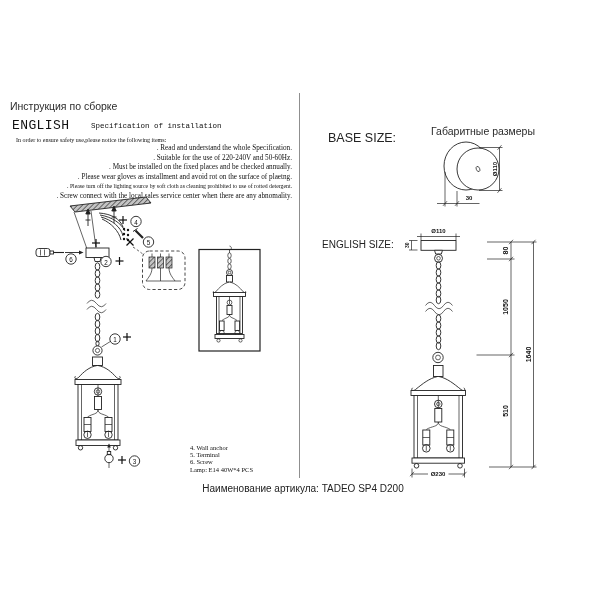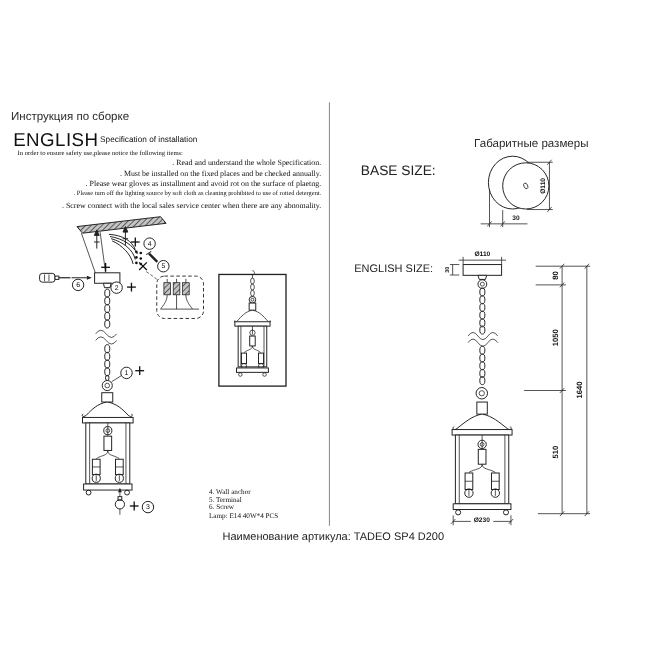--- a/index.html
+++ b/index.html
@@ -3,28 +3,28 @@
 <meta charset="utf-8">
 <style>
   * { margin:0; padding:0; box-sizing:border-box; }
   html,body { background:#ffffff; }
   .page { position:relative; width:544px; height:600px; background:#fff; overflow:hidden;
           font-family:"Liberation Sans", sans-serif; color:#1c1c1c; }
   .abs { position:absolute; }
   .left-title  { left:10px; top:100px; font-size:10.5px; color:#2b2b2b; }
   .right-title { right:9px; top:100px; font-size:10.5px; color:#2b2b2b;margin-top:25px; }
   .divider { left:299px; top:93px; width:1px; height:385px; background:#8f8f8f; }
-  .english { left:12px; top:118px; font-family:Liberation Sans, sans-serif; font-size:17px; letter-spacing:.4px; color:#111; }
-  .spec    { left:91px; top:122px; font-family:Liberation Sans, sans-serif; font-size:7.5px; color:#111; }
+  .english { left:12px; top:118px; font-family:Liberation Mono, monospace; font-size:13px; letter-spacing:.4px; color:#111; }
+  .spec    { left:91px; top:122px; font-family:Liberation Mono, monospace; font-size:7.5px; color:#111; }
   .intro   { left:16px; top:136.5px; font-family:"Liberation Serif", serif; font-size:6px; color:#111; }
   .items   { left:12px; top:144px; width:280px; font-family:"Liberation Serif", serif; font-size:7.2px; color:#111; }
   .items .item { height:9.7px; white-space:nowrap; overflow:visible;text-align:right; }
   .items .item.small { font-size:5.8px; }
   .parts { left:190px; top:444px; font-family:"Liberation Serif", serif; font-size:6.5px; line-height:7.2px; color:#111; white-space:nowrap; }
-  .base-label    { left:328px; top:131px; font-size:12.5px; color:#222;margin-top:17px; }
+  .base-label    { left:328px; top:131px; font-size:12.5px; color:#222; }
   .fixture-label { left:322px; top:239px; font-size:10px; color:#222; }
   .caption { left:3px; top:483px; width:600px; text-align:center; font-size:10px; color:#222; }
   svg.abs { overflow:visible; }
   .ln  { stroke:#222; stroke-width:0.9; fill:none; }
   .lnt { stroke:#222; stroke-width:0.7; fill:none; }
   .fw  { fill:#fff; stroke:#222; stroke-width:0.9; }
   .dash { stroke:#333; stroke-width:0.9; fill:#fff; stroke-dasharray:3.2 2.2; }
   .dashl { stroke:#333; stroke-width:0.8; fill:none; stroke-dasharray:2.5 2; }
   .dim  { font:bold 7px "Liberation Sans", sans-serif; fill:#111; }
   .dim6 { font:bold 6px "Liberation Sans", sans-serif; fill:#111; }
@@ -41,20 +41,21 @@
   <div class="abs left-title">Инструкция по сборке</div>
   <div class="abs right-title">Габаритные размеры</div>
   <div class="abs divider"></div>
 
   <div class="abs english">ENGLISH</div>
   <div class="abs spec">Specification of installation</div>
   <div class="abs intro">In order to ensure safety use,please notice the following items:</div>
 
   <div class="abs items">
     <div class="item">. Read and understand the whole Specification.</div>
+    <div class="item">. Suitable for the use of 220-240V and 50-60Hz.</div>
     <div class="item">. Must be installed on the fixed places and be checked annually.</div>
     <div class="item">. Please wear gloves as installment and avoid rot on the surface of plaetng.</div>
     <div class="item small">. Please turn off the lighting source by soft cloth as cleaning prohibited to use of rotted detergent.</div>
     <div class="item">. Screw connect with the local sales service center when there are any abnomality.</div>
   </div>
 
   <svg class="abs" style="left:0;top:190px" width="300" height="295" viewBox="0 190 300 295">
     <defs>
       <pattern id="hatchL" width="3.5" height="3.5" patternUnits="userSpaceOnUse" patternTransform="rotate(45)">
         <rect width="3.5" height="3.5" fill="#c4c4c4"></rect>

